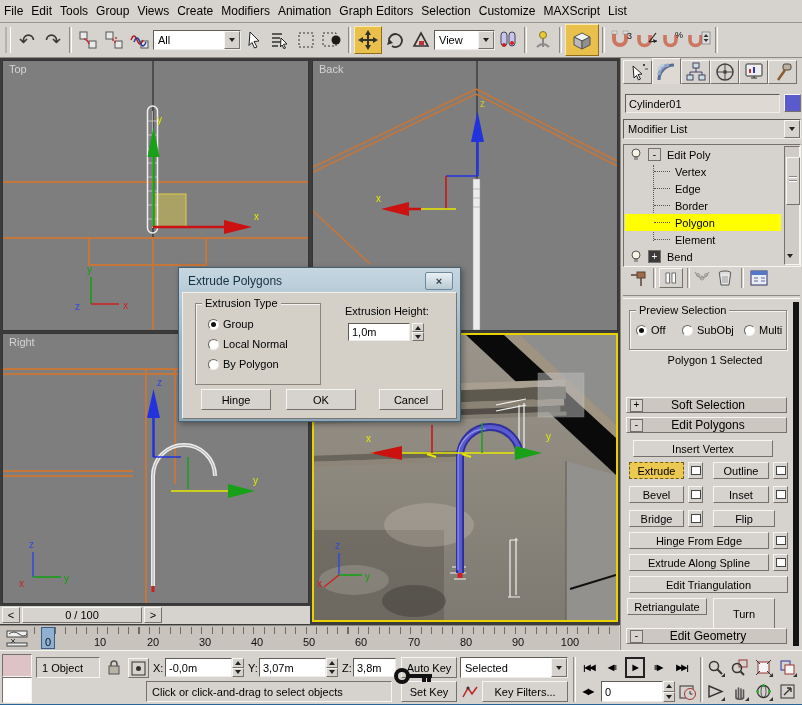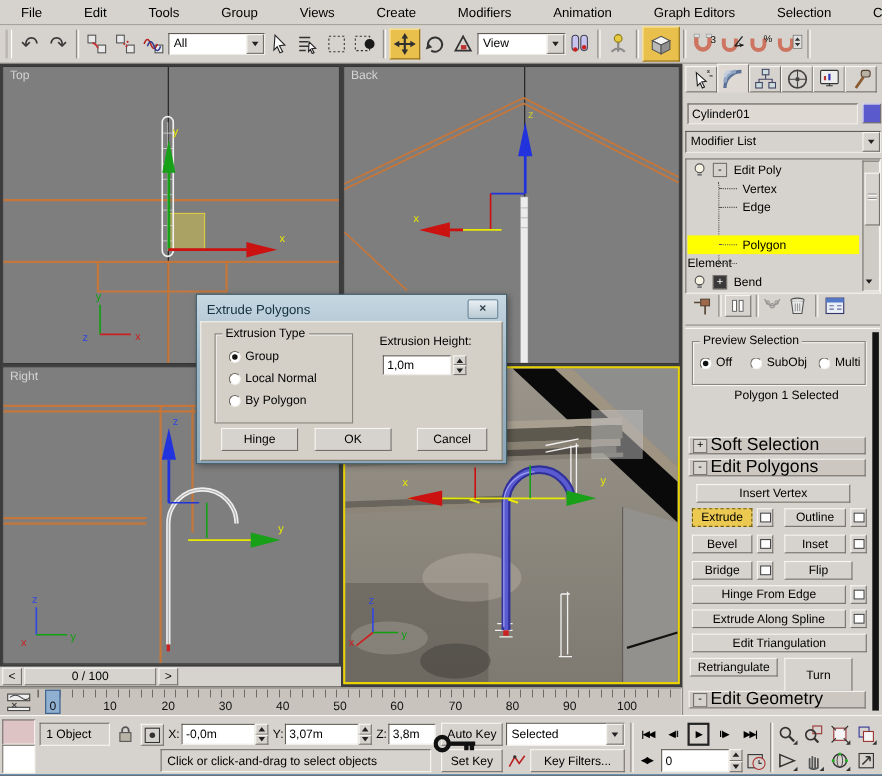--- a/index.html
+++ b/index.html
@@ -3,38 +3,38 @@
 <meta charset="utf-8">
 <style>
   body{margin:0;background:#555}
   #window{position:relative;width:802px;height:705px;background:#d6d3ce;font-family:"Liberation Sans",sans-serif;font-size:11px;color:#000;overflow:hidden}
   .abs{position:absolute}
   .raised{background:#d6d3ce;border:1px solid;border-color:#f7f5f1 #75716a #75716a #f7f5f1}
   .sunken{border:1px solid;border-color:#75716a #f7f5f1 #f7f5f1 #75716a}
   .field{background:#fff;border:1px solid;border-color:#5f5b55 #efede9 #efede9 #5f5b55;display:flex;align-items:center;padding:0 3px;font-size:11px}
   .btn{display:flex;align-items:center;justify-content:center;background:#d6d3ce;border:1px solid;border-color:#f7f5f1 #75716a #75716a #f7f5f1;font-size:11px;box-sizing:border-box}
   .menu-bar{position:absolute;left:0;top:0;width:802px;height:22px;background:#d6d3ce;border-bottom:1px solid #9b978f;display:flex;align-items:center}
-  .mitem{padding:3px 19px;font-size:12px;white-space:nowrap}
+  .mitem{padding:3px 4px;font-size:12px;white-space:nowrap}
   .toolbar{position:absolute;left:0;top:23px;width:802px;height:35px;background:#d6d3ce;border-bottom:1px solid #8f8b84;display:flex;align-items:center;padding-left:2px;box-sizing:border-box}
   .sep{width:1px;height:26px;border-left:1px solid #8f8b84;border-right:1px solid #fbfaf8;margin:0 3px}
   .grip{width:3px;height:26px;border-left:2px solid #b7b3ac;border-right:1px solid #fff;margin:0 3px}
   .tbtn{width:26px;height:26px;display:flex;align-items:center;justify-content:center;flex:none;position:relative}
   .tbtn.active{background:#e9c04b;border:1px solid;border-color:#fbe9ad #8f6d1c #8f6d1c #fbe9ad}
   .combo{display:flex;align-items:center;background:#fff;border:1px solid;border-color:#5f5b55 #efede9 #efede9 #5f5b55;height:20px;padding-left:4px;box-sizing:border-box;flex:none}
   .cbtn{margin-left:auto;width:16px;height:100%;background:#d6d3ce;border:1px solid;border-color:#f7f5f1 #75716a #75716a #f7f5f1;display:flex;align-items:center;justify-content:center;box-sizing:border-box}
   .arrdn{width:0;height:0;border:3px solid transparent;border-top:4px solid #222;margin-top:3px}
   .spin{display:flex;flex-direction:column;width:12px;box-sizing:border-box}
   .spin .sb{flex:1;background:#d6d3ce;border:1px solid;border-color:#f7f5f1 #75716a #75716a #f7f5f1;display:flex;align-items:center;justify-content:center}
   .tU{width:0;height:0;border:3px solid transparent;border-bottom:4px solid #222;margin-top:-3px}
   .tD{width:0;height:0;border:3px solid transparent;border-top:4px solid #222;margin-bottom:-3px}
   .vp{position:absolute;background:#7e7e7e;border:1px solid #353535;box-sizing:border-box}
   .vplabel{position:absolute;top:2px;left:6px;color:#d4d4d4;font-size:11px}
   .rollout{position:absolute;height:16px;background:#ccc8c1;border:1px solid;border-color:#f7f5f1 #75716a #75716a #f7f5f1;display:flex;align-items:center;box-sizing:border-box}
   .pm{width:11px;height:11px;margin:0 3px;border:1px solid #75716a;background:#d6d3ce;display:flex;align-items:center;justify-content:center;font-size:10px;line-height:1;flex:none}
-  .rtitle{flex:1;margin-right:16px;font-size:16px}
+  .rtitle{flex:1;text-align:center;margin-right:16px;font-size:12px}
   .pbtn{position:absolute;display:flex;align-items:center;justify-content:center;background:#d6d3ce;border:1px solid;border-color:#f7f5f1 #75716a #75716a #f7f5f1;font-size:11px;box-sizing:border-box;white-space:nowrap}
   .pbtn.hl{background:#ecca52;border:1px dashed #6e5c14}
   .setbox{position:absolute;width:15px;height:17px;background:#d6d3ce;border:1px solid;border-color:#f7f5f1 #75716a #75716a #f7f5f1;display:flex;align-items:center;justify-content:center;box-sizing:border-box}
   .setbox i{display:block;width:8px;height:7px;background:#fff;border:1px solid #444}
   .radio{width:11px;height:11px;border-radius:50%;background:#fff;border:1px solid;border-color:#6a665f #f2f0ec #f2f0ec #6a665f;display:inline-flex;align-items:center;justify-content:center;flex:none;box-sizing:border-box}
   .dot{width:5px;height:5px;border-radius:50%;background:#111}
   .radrow{position:absolute;display:flex;align-items:center;gap:4px;font-size:11px}
   .groupbox{position:absolute;border:1px solid #8a867f;box-shadow:inset 1px 1px 0 rgba(255,255,255,.75),1px 1px 0 rgba(255,255,255,.75)}
   .gtitle{position:absolute;top:-7px;left:6px;background:#d6d3ce;padding:0 3px;font-size:11px}
   .srow{position:absolute;left:1px;width:156px;height:17px;display:flex;align-items:center;font-size:11px}
@@ -143,21 +143,21 @@
           <path d="M4,11 a6.5,6.5 0 1 1 3,5" fill="none" stroke="#333" stroke-width="1.8"></path>
           <polygon points="4,9 2,15 8,13" fill="#333"></polygon>
         </svg>
       </span>
     <span class="tbtn">
         <svg width="18" height="18">
           <polygon points="9,2 16,15 2,15" fill="none" stroke="#333" stroke-width="1.6"></polygon>
           <rect x="7" y="10" width="5" height="4" fill="#b33"></rect>
         </svg>
       </span>
-    <span class="combo" style="width:80px">
+    <span class="combo" style="width:61px">
         <span>View</span>
         <span class="cbtn">
           <span class="arrdn"></span>
         </span>
       </span>
     <span class="tbtn">
         <svg width="20" height="20">
           <rect x="3" y="2" width="6" height="14" rx="3" fill="#c8c4f0" stroke="#445"></rect>
           <rect x="11" y="2" width="6" height="14" rx="3" fill="#c8c4f0" stroke="#445"></rect>
           <circle cx="6" cy="15" r="2" fill="#c22"></circle>
@@ -605,27 +605,31 @@
         <span style="margin-left:3px">Edit Poly</span>
       </div>
       <div class="srow" style="top:35px">
           <span class="abs" style="left:29px;top:8px;width:16px;border-top:1px dotted #555"></span>
           <span style="margin-left:50px">Edge</span>
         </div>
       <div class="srow" style="top:18px">
           <span class="abs" style="left:29px;top:8px;width:16px;border-top:1px dotted #555"></span>
           <span style="margin-left:50px">Vertex</span>
         </div>
+      <div class="srow" style="top:52px">
+          <span class="abs" style="left:29px;top:8px;width:16px;border-top:1px dotted #555"></span>
+          <span style="margin-left:50px">Border</span>
+        </div>
       <div class="srow" style="top:69px;background:#ffff00">
           <span class="abs" style="left:29px;top:8px;width:16px;border-top:1px dotted #555"></span>
           <span style="margin-left:50px">Polygon</span>
         </div>
       <div class="srow" style="top:86px">
           <span class="abs" style="left:29px;top:8px;width:16px;border-top:1px dotted #555"></span>
-          <span style="">Element</span>
+          <span style="margin-left:50px">Element</span>
         </div>
       <div class="srow" style="top:103px">
         <svg style="margin-left:5px" width="12" height="14">
             <circle cx="6" cy="5" r="4" fill="#f7f3e2" stroke="#555"></circle>
             <path d="M4,9 h4 M4,11 h4" stroke="#555"></path>
           </svg>
         <span class="pm" style="margin-left:6px;background:#3a3a3a;color:#fff">+</span>
         <span style="margin-left:3px">Bend</span>
       </div>
 

